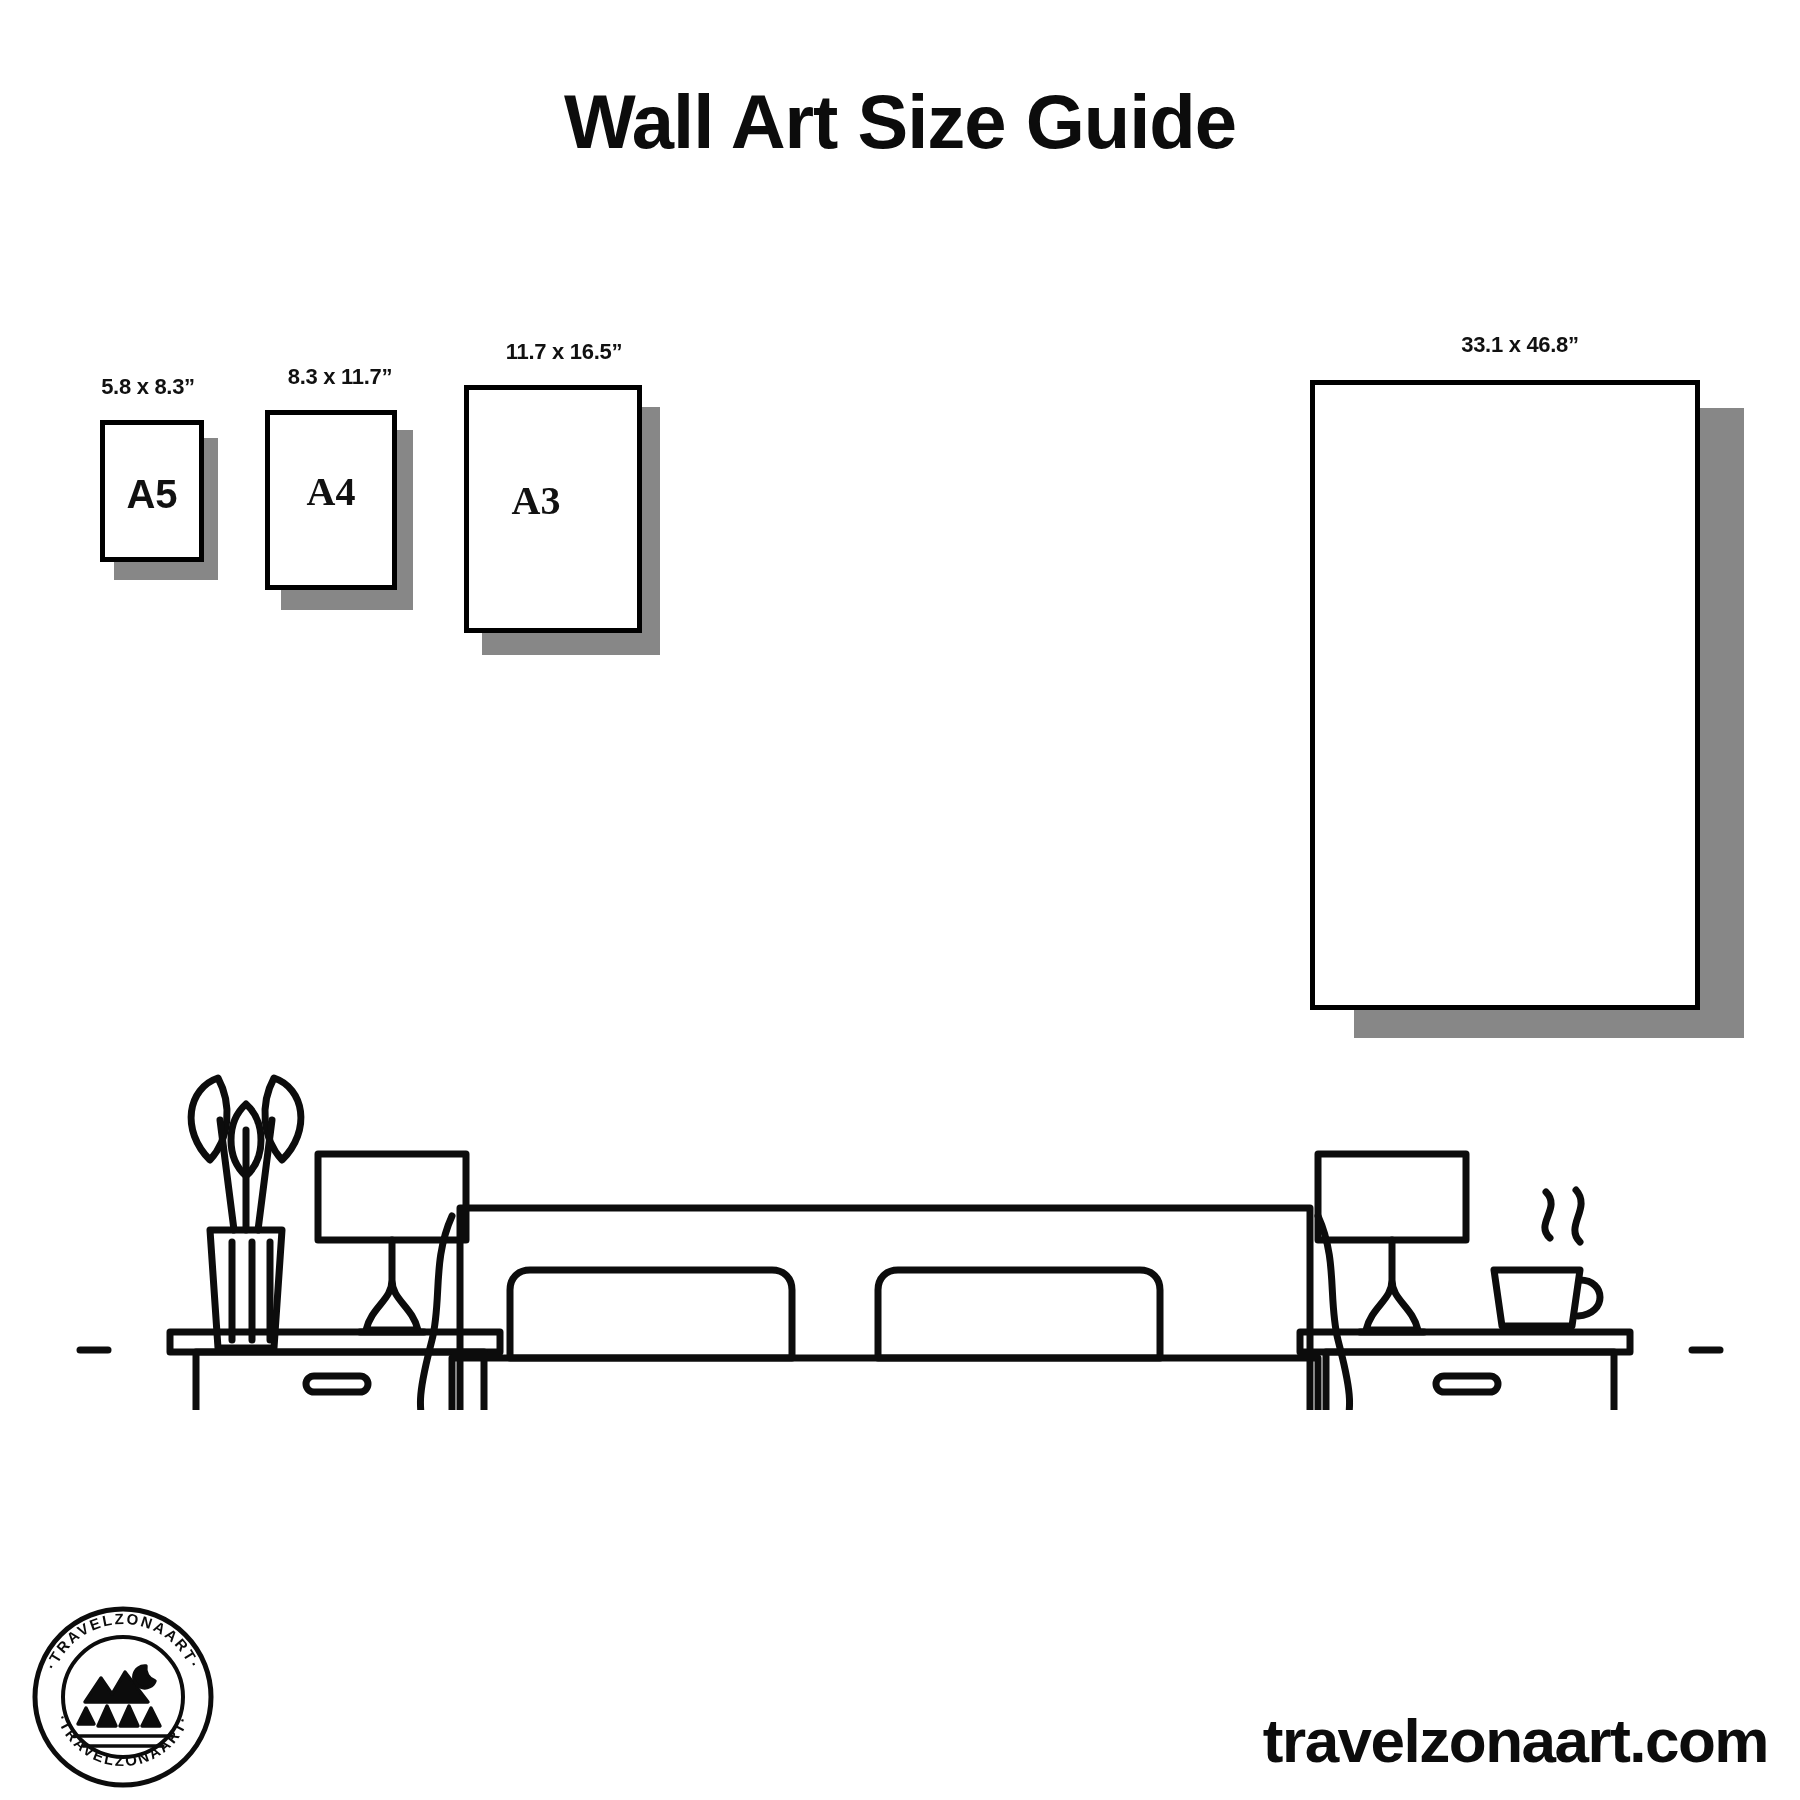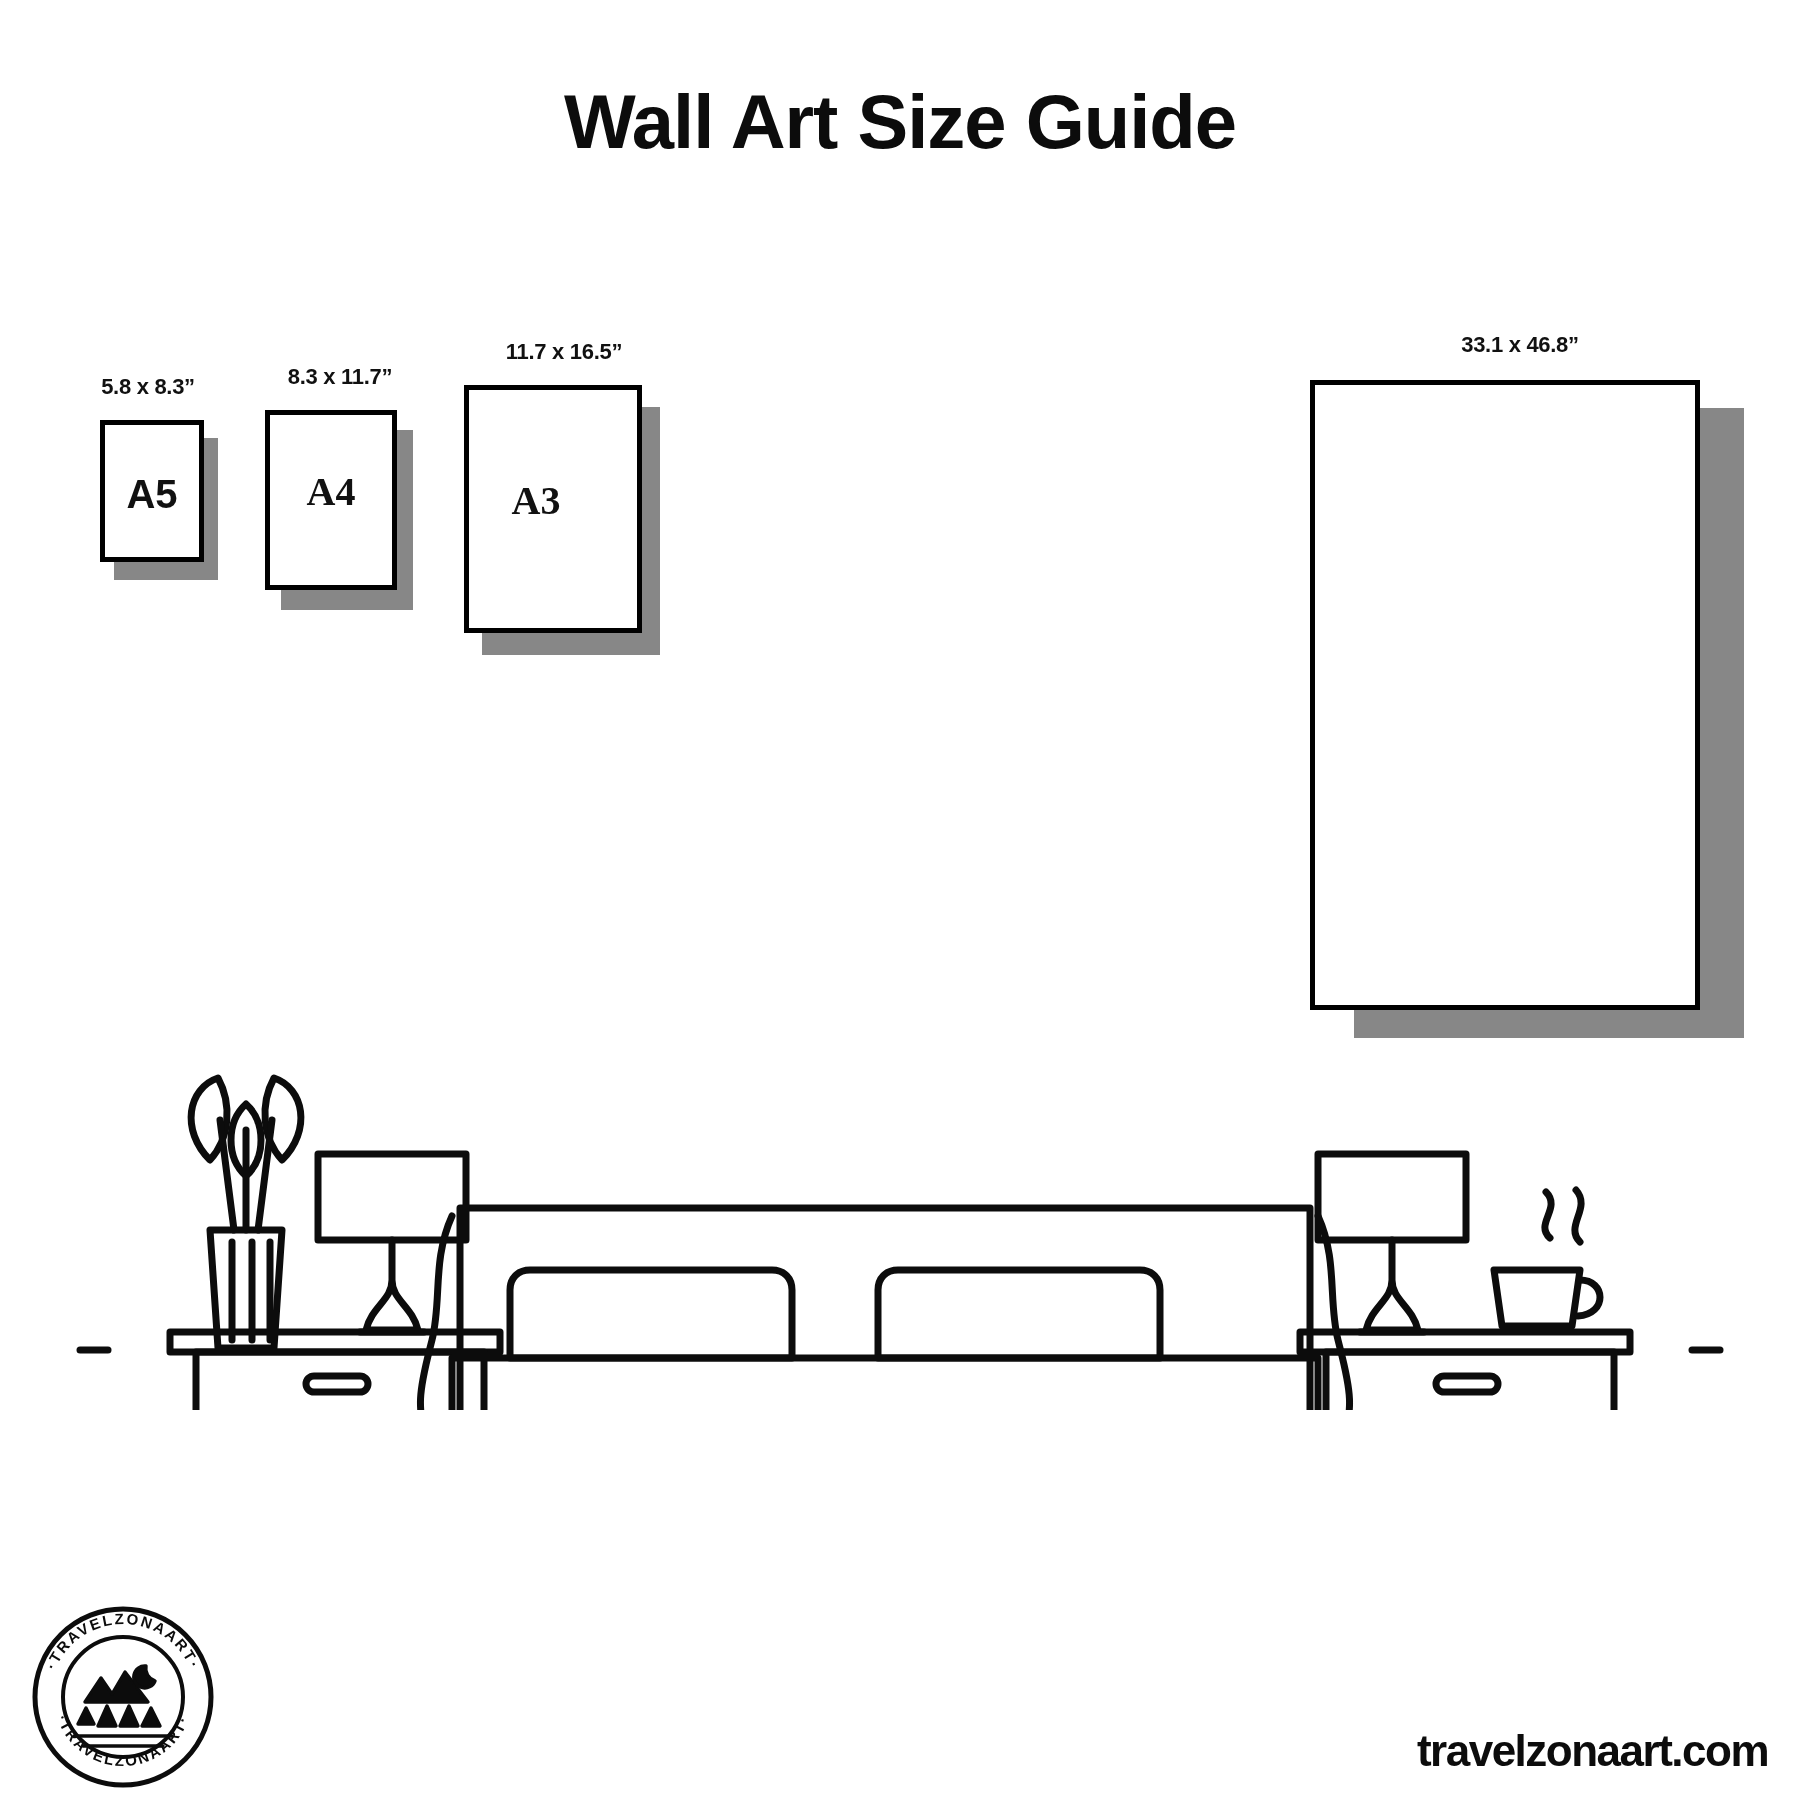--- a/index.html
+++ b/index.html
@@ -87,21 +87,21 @@
     position: absolute;
     left: 28px;
     top: 1602px;
     width: 190px;
     height: 190px;
   }
   .website {
     position: absolute;
     right: 32px;
     bottom: 24px;
-    font-size: 44px;
+    font-size: 62px;
     font-weight: bold;
     letter-spacing: -1.5px;
     color: #0c0c0c;
   }
 </style>
 </head>
 <body>
 
 <div class="title">Wall Art Size Guide</div>
 

